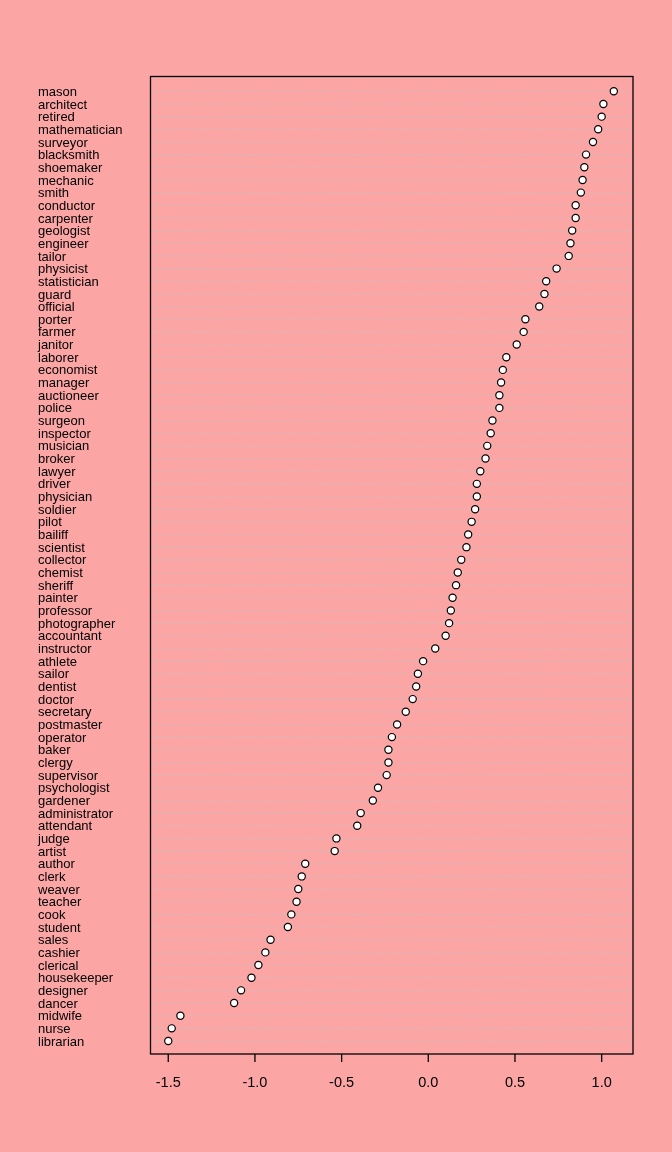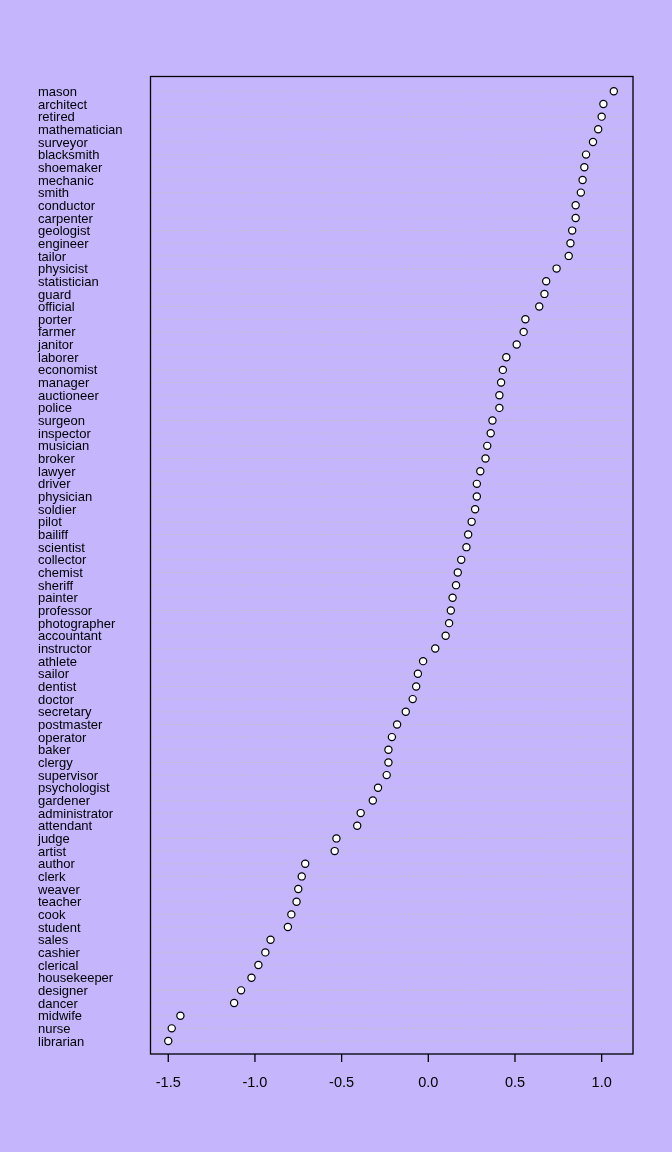--- a/index.html
+++ b/index.html
@@ -5,21 +5,21 @@
   html, body {
     margin: 0;
     padding: 0;
     background: #ffffff;
     font-family: "Liberation Sans", sans-serif;
   }
   .figure {
     position: relative;
     width: 672px;
     height: 1152px;
-    background: #c4b5fd;
+    background: #fca5a5;
     overflow: hidden;
   }
   svg text {
     font-family: "Liberation Sans", sans-serif;
     fill: #000000;
   }
 </style>
 </head>
 <body>
 

